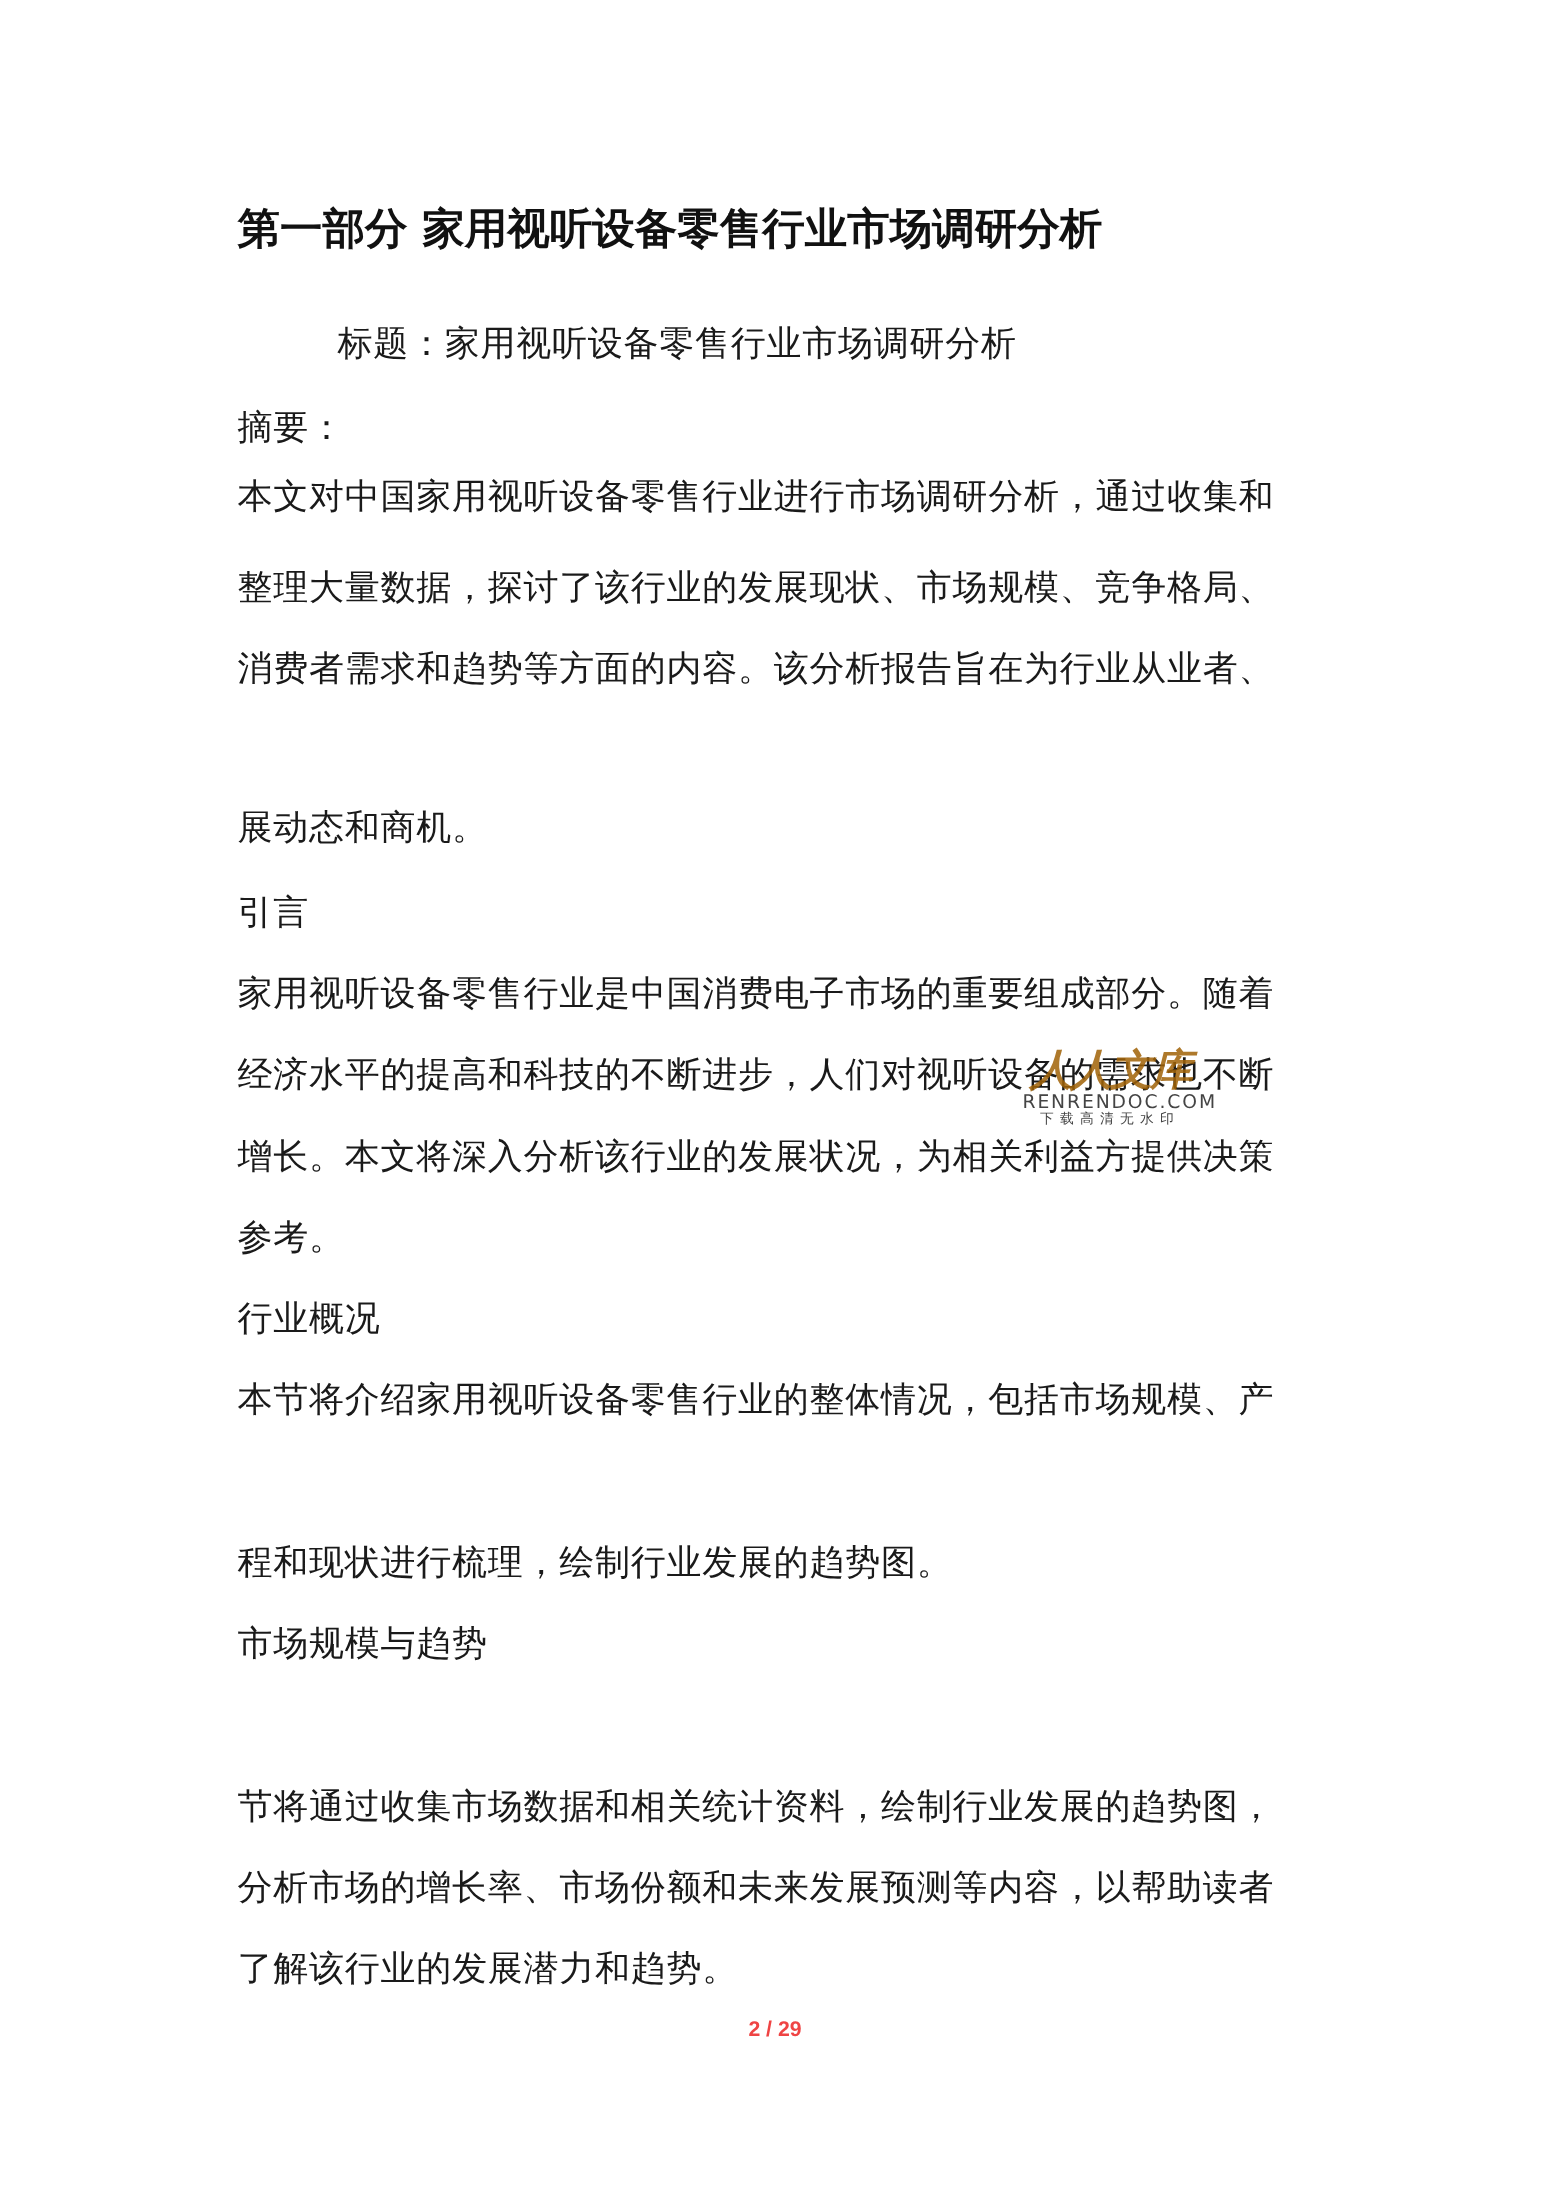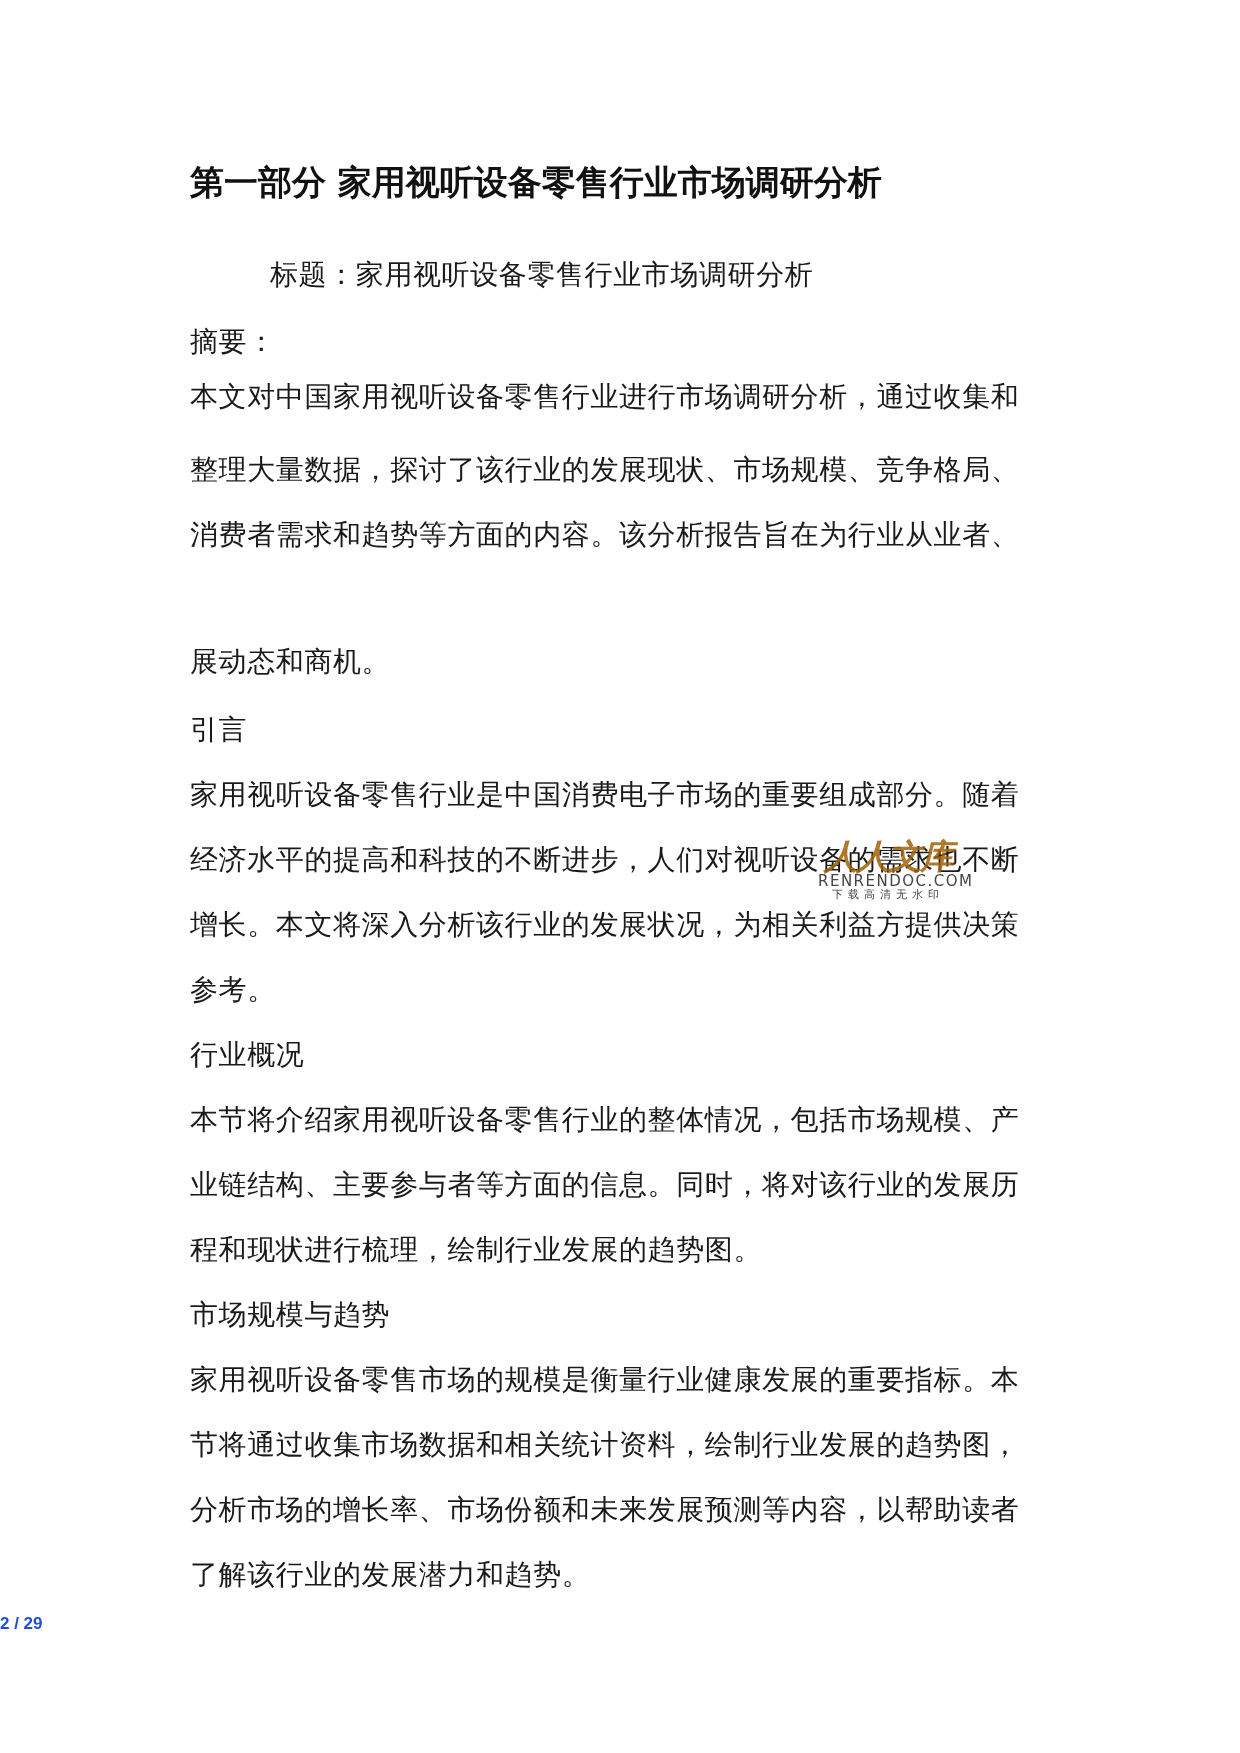--- a/index.html
+++ b/index.html
@@ -4,22 +4,22 @@
 <style>
   html, body { margin: 0; padding: 0; background: #ffffff; }
   body { width: 1240px; height: 1753px; position: relative; overflow: hidden;
          font-family: "DejaVu Sans", "Liberation Sans", sans-serif; color: #111111; }
   .page { position: absolute; left: 0; top: 0; width: 1240px; height: 1341px; background: #ffffff; }
   .heading { position: absolute; left: 190px; top: 160px; font-size: 34px; font-weight: bold;
              letter-spacing: 0px; white-space: nowrap; color: #111; }
   .line { position: absolute; left: 190px; font-size: 28px; line-height: 34px; white-space: nowrap;
           color: #1a1a1a; letter-spacing: 0.6px; }
   .indent { left: 250px; margin-left: 20px; }
-  .pagenum { position: absolute; left: 0; width: 1240px; text-align: left; top: 1614px;
-             font-size: 17px; font-weight: bold; color: #1d4ed8;
+  .pagenum { position: absolute; left: 0; width: 1240px; text-align: center; top: 1614px;
+             font-size: 17px; font-weight: bold; color: #ef4444;
              font-family: "Liberation Sans", "DejaVu Sans", sans-serif; }
   .watermark { position: absolute; left: 818px; top: 838px; width: 140px; text-align: center; }
   .wm-logo { font-size: 34px; font-weight: bold; font-style: italic; color: #a16207; line-height: 36px;
              letter-spacing: -2px; opacity: 0.85; }
   .wm-url { font-size: 15px; letter-spacing: 1.5px; color: #444; line-height: 14px;
             font-family: "DejaVu Sans", sans-serif; }
   .wm-tag { font-size: 11px; letter-spacing: 5px; color: #444; line-height: 14px; }
 </style>
 </head>
 <body>
@@ -36,25 +36,23 @@
   <div class="line" style="top:645px;">展动态和商机。</div>
 
   <div class="line" style="top:713px;">引言</div>
   <div class="line" style="top:778px;">家用视听设备零售行业是中国消费电子市场的重要组成部分。随着</div>
   <div class="line" style="top:843px;">经济水平的提高和科技的不断进步，人们对视听设备的需求也不断</div>
   <div class="line" style="top:908px;">增长。本文将深入分析该行业的发展状况，为相关利益方提供决策</div>
   <div class="line" style="top:973px;">参考。</div>
 
   <div class="line" style="top:1038px;">行业概况</div>
   <div class="line" style="top:1103px;">本节将介绍家用视听设备零售行业的整体情况，包括市场规模、产</div>
-  <div class="line" style="top:1168px;">业链结构、主要参与者等方面的信息。同时，将对该行业的发展历</div>
   <div class="line" style="top:1233px;">程和现状进行梳理，绘制行业发展的趋势图。</div>
 
   <div class="line" style="top:1298px;">市场规模与趋势</div>
-  <div class="line" style="top:1363px;">家用视听设备零售市场的规模是衡量行业健康发展的重要指标。本</div>
   <div class="line" style="top:1428px;">节将通过收集市场数据和相关统计资料，绘制行业发展的趋势图，</div>
   <div class="line" style="top:1493px;">分析市场的增长率、市场份额和未来发展预测等内容，以帮助读者</div>
   <div class="line" style="top:1558px;">了解该行业的发展潜力和趋势。</div>
 
   <div class="watermark">
     <div class="wm-logo">人人文库</div>
     <div class="wm-url">RENRENDOC.COM</div>
     <div class="wm-tag">下载高清无水印</div>
   </div>
 

